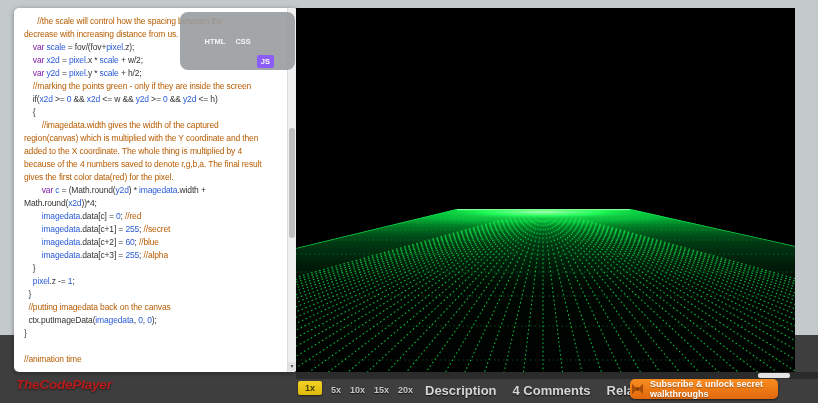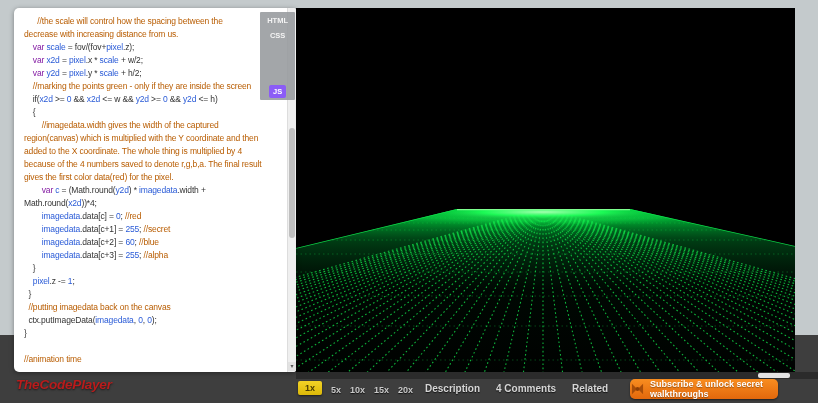--- a/index.html
+++ b/index.html
@@ -26,37 +26,37 @@
   .tok-n{color:#2a5bd7;}
 
   
   .v-scrollbar{position:absolute;top:0;right:0;width:8px;height:100%;background:#efefef;border-left:1px solid #ddd;}
   .v-thumb{position:absolute;top:120px;right:1px;width:6px;height:110px;background:#bfbfbf;border-radius:3px;}
   .v-down-btn{position:absolute;bottom:1px;right:0;width:8px;height:9px;background:#e2e2e2;
       color:#555;font-size:6px;line-height:9px;text-align:center;}
 
   
   .tabs{position:absolute;top:4px;right:1px;display:flex;align-items:center;gap:2px;
-      background:rgba(150,154,157,.88);border-radius:1px;padding:2px 3px;flex-direction:column;}
+      background:rgba(150,154,157,.88);border-radius:8px;padding:2px 21px;}
   .tab{font-size:7.5px;font-weight:bold;color:#f4f4f4;padding:2px 4px;border-radius:2px;cursor:pointer;}
   .tab.active{background:#8b5cf6;color:#fff;margin-top:41px;}
 
   
   .h-scrollbar{position:absolute;left:296px;top:372px;width:522px;height:7px;background:#2b2b2b;}
   .h-thumb{position:absolute;left:462px;top:1px;width:32px;height:5px;background:#e3e3e3;border-radius:2px;}
 
   
   .logo{position:absolute;left:16px;top:377px;font-size:13.5px;font-weight:bold;font-style:italic;
       color:#b91c1c;text-shadow:0 1px 2px rgba(0,0,0,.6);letter-spacing:-0.2px;}
   .speeds{position:absolute;left:298px;top:381px;display:flex;align-items:flex-end;gap:9px;}
   .speed{font-size:9px;font-weight:bold;color:#c9c9c9;text-shadow:0 1px 1px rgba(0,0,0,.7);cursor:pointer;}
   .speed.active{background:linear-gradient(#f2d226,#ddb909);color:#4a3c00;padding:2px 7px;
       border-radius:2px;text-shadow:none;box-shadow:0 1px 2px rgba(0,0,0,.5);}
   .menu-links{position:absolute;left:425px;top:383px;display:flex;align-items:center;gap:16px;}
-  .menu-link{font-size:10px;font-weight:bold;color:#d6d6d6;text-shadow:0 1px 1px rgba(0,0,0,.7);cursor:pointer;}
+  .menu-link{font-size:13px;font-weight:bold;color:#d6d6d6;text-shadow:0 1px 1px rgba(0,0,0,.7);cursor:pointer;}
 
   .subscribe{position:absolute;left:630px;top:379px;width:148px;height:20px;
       background:linear-gradient(#f88d20,#e2680c);border-radius:5px;display:flex;align-items:center;
       justify-content:center;gap:5px;box-shadow:0 1px 2px rgba(0,0,0,.5);cursor:pointer;}
   .subscribe-label{font-size:9px;font-weight:bold;color:#fff;text-shadow:0 1px 1px rgba(0,0,0,.35);}
   .bow-icon{width:15px;height:12px;flex:0 0 auto;}
 </style>
 </head>
 <body>
 

